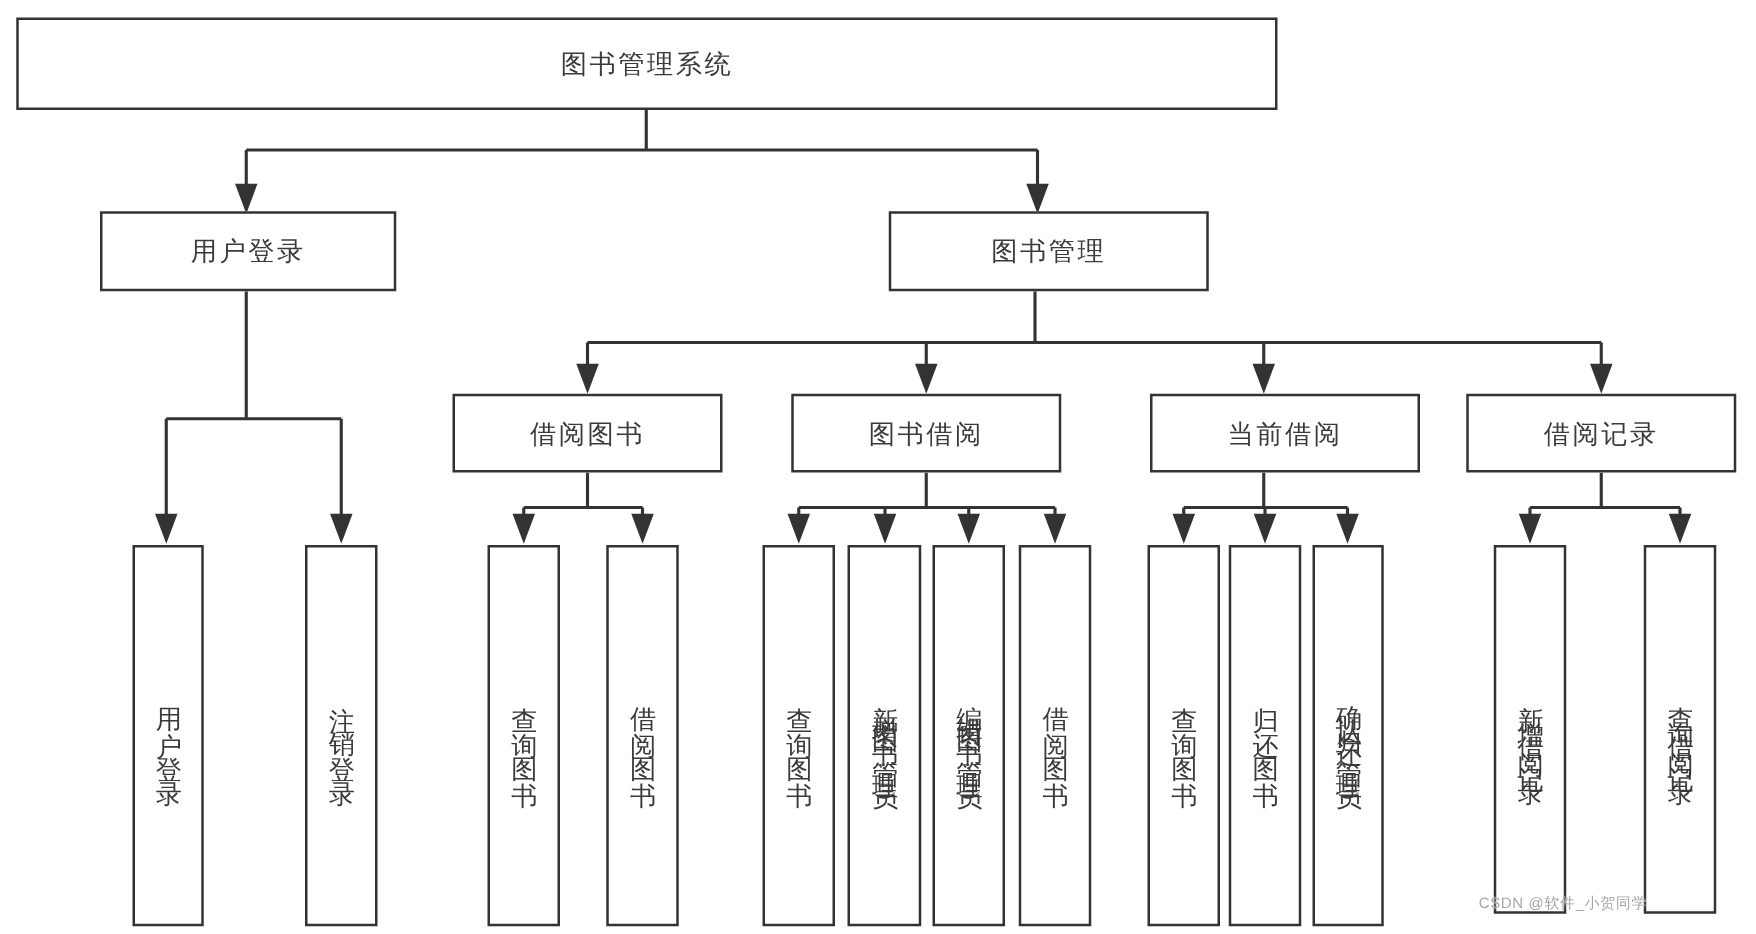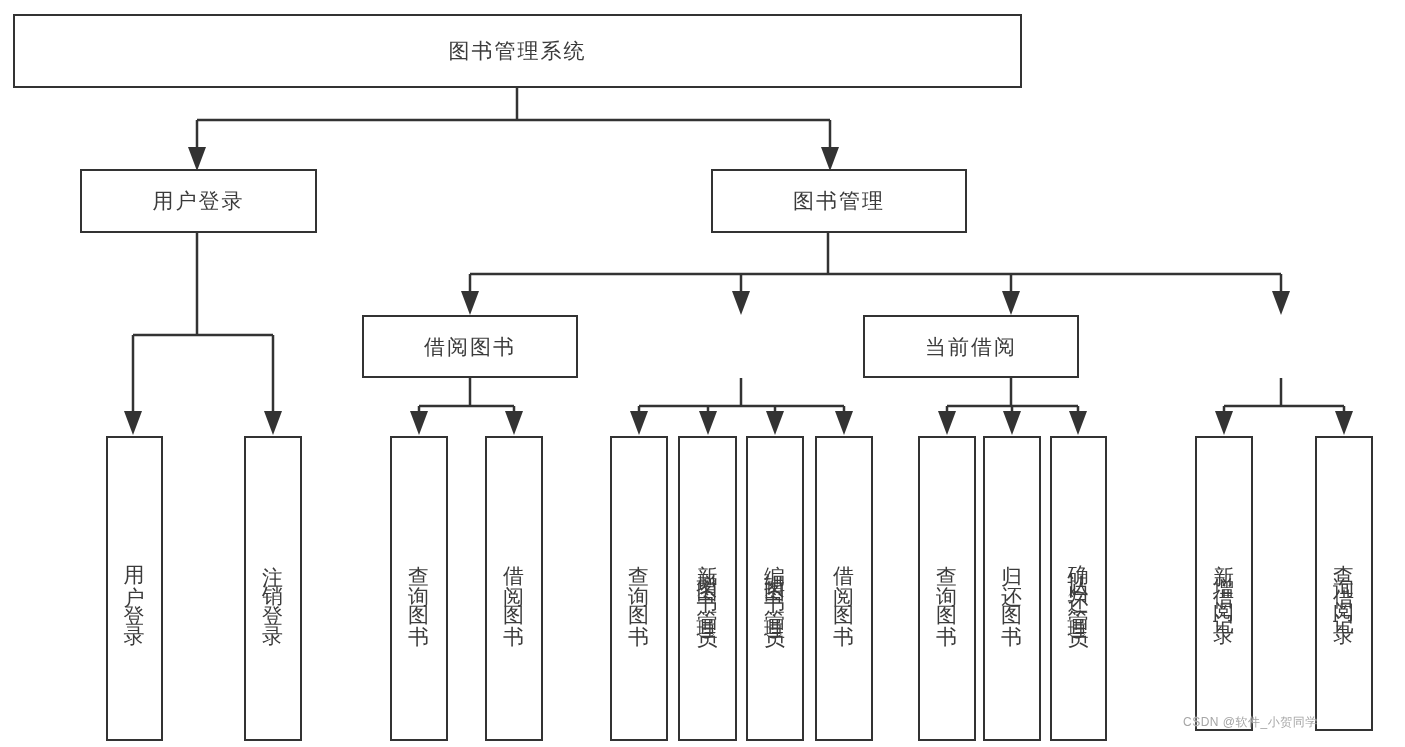--- a/index.html
+++ b/index.html
@@ -126,22 +126,28 @@
   <div class="node hnode" style="left:80px;top:169px;width:237px;height:64px;">
     <span>用户登录</span>
   </div>
   <div class="node hnode" style="left:711px;top:169px;width:256px;height:64px;">
     <span>图书管理</span>
   </div>
 
   <div class="node hnode" style="left:362px;top:315px;width:216px;height:63px;">
     <span>借阅图书</span>
   </div>
-  <div class="node hnode" style="left:863px;top:315px;width:216px;height:63px;text-align:right;">
+  <div class="node hnode" style="left:633px;top:315px;width:216px;height:63px;">
+    <span>图书借阅</span>
+  </div>
+  <div class="node hnode" style="left:920px;top:315px;width:216px;height:63px;text-align:right;">
     <span>当前借阅</span>
+  </div>
+  <div class="node hnode" style="left:1173px;top:315px;width:216px;height:63px;">
+    <span>借阅记录</span>
   </div>
 
   <div class="node vnode sp-wide" style="left:106px;top:436px;width:57px;height:305px;">
     <span>用户登录</span>
   </div>
   <div class="node vnode sp-wide" style="left:244px;top:436px;width:58px;height:305px;">
     <span>注销登录</span>
   </div>
 
   <div class="node vnode sp-wide" style="left:390px;top:436px;width:58px;height:305px;">

